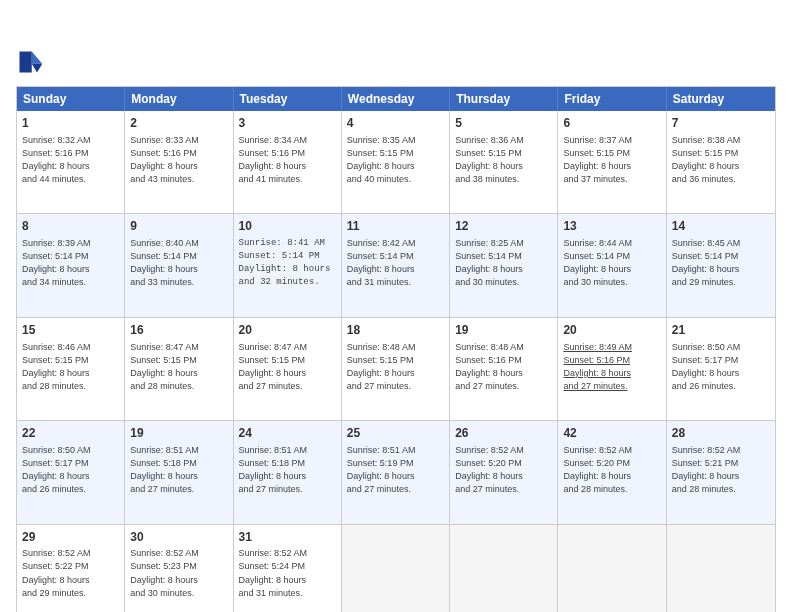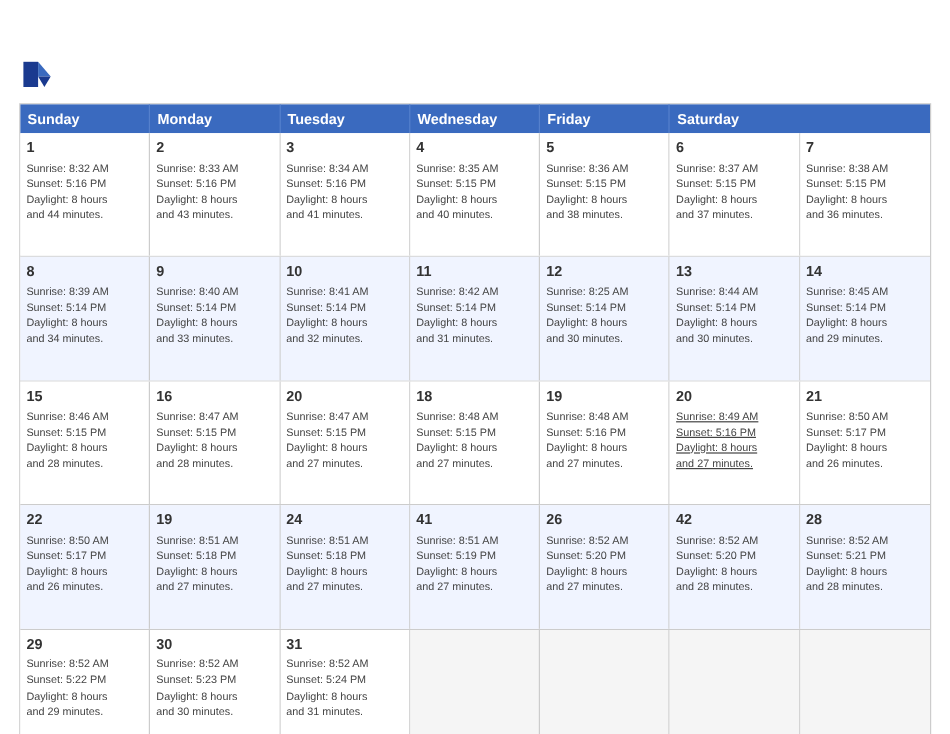--- a/index.html
+++ b/index.html
@@ -127,20 +127,21 @@
       <div class="subtitle"></div>
     </div>
   </div>
 
   <div class="calendar">
     <div class="calendar-header">
     <div class="day-header">Sunday</div>
         <div class="day-header">Monday</div>
         <div class="day-header">Tuesday</div>
         <div class="day-header">Wednesday</div>
+        <div class="day-header">Thursday</div>
         <div class="day-header">Friday</div>
         <div class="day-header">Saturday</div>
       </div>
     <div class="calendar-body">
     <div class="week-row">
           <div class="day-cell">
             <span class="day-number">1</span>
             <div class="day-info" style="white-space: pre-line;">Sunrise: 8:32 AM
 Sunset: 5:16 PM
 Daylight: 8 hours
@@ -199,21 +200,21 @@
           </div>
           <div class="day-cell alt-bg">
             <span class="day-number">9</span>
             <div class="day-info" style="white-space: pre-line;">Sunrise: 8:40 AM
 Sunset: 5:14 PM
 Daylight: 8 hours
 and 33 minutes.</div>
           </div>
           <div class="day-cell alt-bg">
             <span class="day-number">10</span>
-            <div class="day-info" style="white-space: pre-line;">Sunrise: 8:41 AM
+            <div class="day-info" style="white-space: pre-line; font-family: Liberation Mono, monospace;">Sunrise: 8:41 AM
 Sunset: 5:14 PM
 Daylight: 8 hours
 and 32 minutes.</div>
           </div>
           <div class="day-cell alt-bg">
             <span class="day-number">11</span>
             <div class="day-info" style="white-space: pre-line;">Sunrise: 8:42 AM
 Sunset: 5:14 PM
 Daylight: 8 hours
 and 31 minutes.</div>
@@ -307,21 +308,21 @@
 and 27 minutes.</div>
           </div>
           <div class="day-cell alt-bg">
             <span class="day-number">24</span>
             <div class="day-info" style="white-space: pre-line;">Sunrise: 8:51 AM
 Sunset: 5:18 PM
 Daylight: 8 hours
 and 27 minutes.</div>
           </div>
           <div class="day-cell alt-bg">
-            <span class="day-number">41</span>
+            <span class="day-number">25</span>
             <div class="day-info" style="white-space: pre-line;">Sunrise: 8:51 AM
 Sunset: 5:19 PM
 Daylight: 8 hours
 and 27 minutes.</div>
           </div>
           <div class="day-cell alt-bg">
             <span class="day-number">26</span>
             <div class="day-info" style="white-space: pre-line;">Sunrise: 8:52 AM
 Sunset: 5:20 PM
 Daylight: 8 hours

